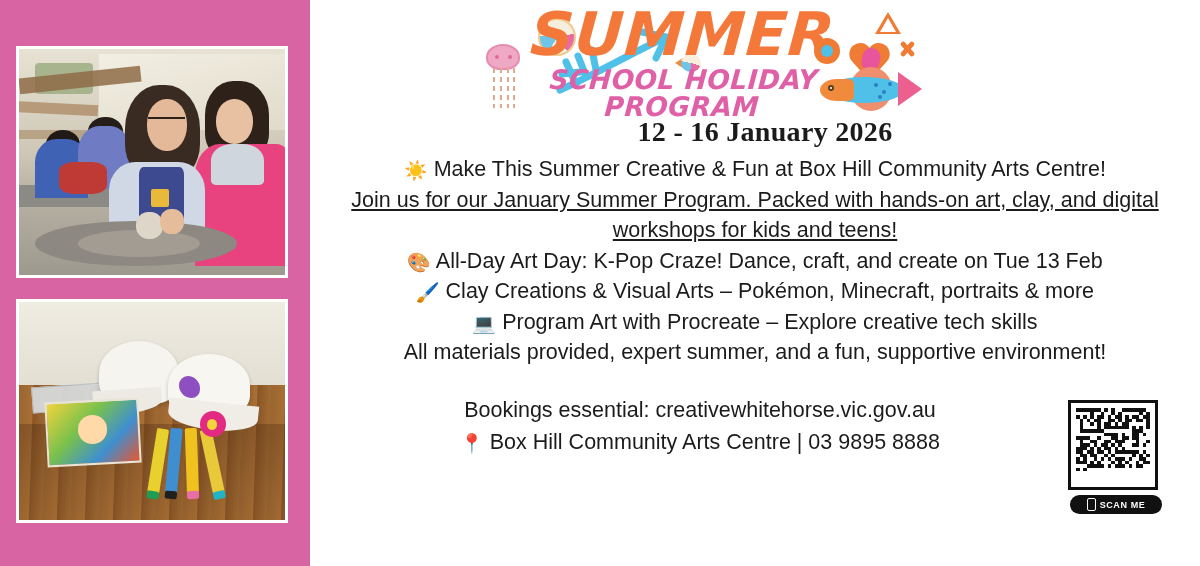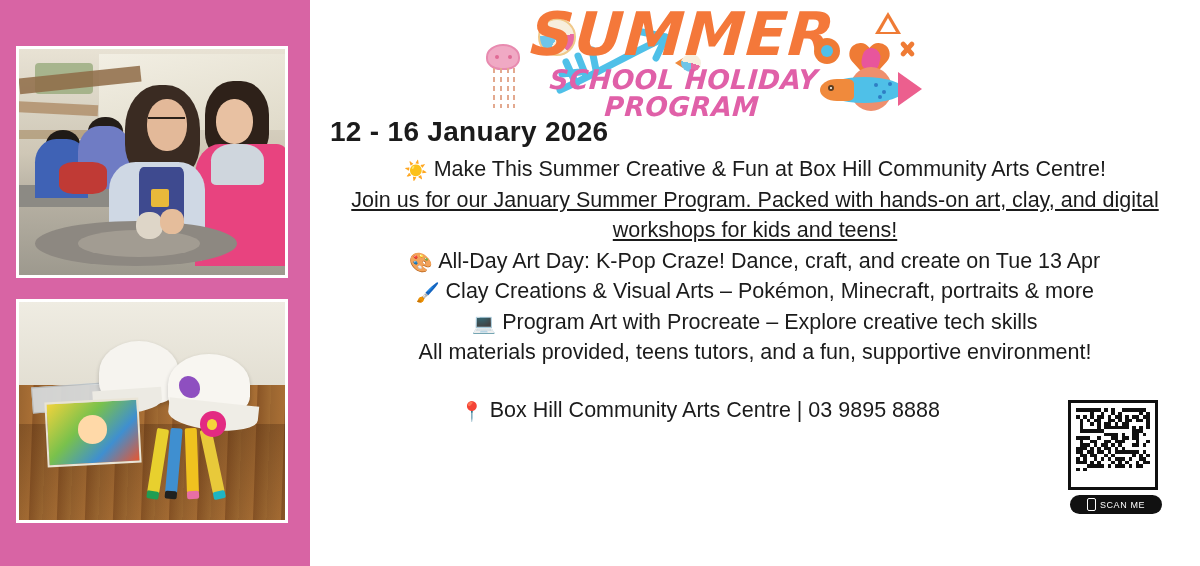--- a/index.html
+++ b/index.html
@@ -168,21 +168,21 @@
   .bigfish .body{position:absolute;left:6px;top:11px;width:80px;height:26px;border-radius:50%;background:#4fc0e8;}
   .bigfish .head{position:absolute;left:2px;top:13px;width:34px;height:22px;border-radius:50% 20% 20% 50%;background:#f08a3c;}
   .bigfish .eye{position:absolute;left:10px;top:19px;width:6px;height:6px;border-radius:50%;background:#fff;border:2px solid #5b3d22;box-sizing:border-box;}
   .bigfish .tail{position:absolute;right:0;top:6px;width:0;height:0;
      border-top:17px solid transparent;border-bottom:17px solid transparent;border-left:24px solid #ec5f8e;}
   .bigfish .dot{position:absolute;width:4px;height:4px;border-radius:50%;background:#2f7ec4;}
   .arrow svg{display:block;}
 
   
   .date-line{
-    font-family:Liberation Sans, sans-serif;
+    text-align:center;font-family:Liberation Serif, serif;
     font-weight:700;font-size:28px;color:#1b1b1b;
     letter-spacing:.3px;margin-top:-2px;margin-left:20px;
   }
   .body-text{
     text-align:center;color:#1b1b1b;
     font-family:"Liberation Sans", sans-serif;
     font-size:21.5px;line-height:1.42;
     padding:0 20px;margin-top:6px;
   }
   .body-text .ln{white-space:nowrap;}
@@ -202,21 +202,21 @@
   }
 
   
   .qr-block{position:absolute;right:36px;bottom:52px;width:96px;}
   .qr{width:90px;height:90px;background:#fff;border:3px solid #101010;box-sizing:border-box;position:relative;padding:5px;}
   .qr-grid{width:100%;height:100%;display:grid;grid-template-columns:repeat(21,1fr);grid-template-rows:repeat(21,1fr);}
   .qr-grid span{background:#111;}
   .scanme{margin:5px auto 0;width:92px;height:19px;background:#111;border-radius:10px;
      display:flex;align-items:center;justify-content:center;gap:4px;}
   .scanme .ph{width:9px;height:13px;border:1.6px solid #fff;border-radius:2px;box-sizing:border-box;}
-  .scanme .lbl{color:#fff;font-size:9px;font-weight:400;letter-spacing:.6px;font-family:"Liberation Sans",sans-serif;}
+  .scanme .lbl{color:#fff;font-size:9px;font-weight:700;letter-spacing:.6px;font-family:"Liberation Sans",sans-serif;}
 
   .sun-ic{color:#f5a623;}
 </style>
 </head>
 <body>
 
 <div class="poster">
 
   <div class="sidebar">
 
@@ -342,36 +342,39 @@
     <div class="body-text">
       <div class="ln">
         <span class="emj sun-ic">☀️</span>
         <span>Make This Summer Creative &amp; Fun at Box Hill Community Arts Centre!</span>
       </div>
       <div class="ln wrap">
         <span>Join us for our January Summer Program. Packed with hands-on art, clay, and digital workshops for kids and teens!</span>
       </div>
       <div class="ln">
         <span class="emj">🎨</span>
-        <span>All-Day Art Day: K-Pop Craze! Dance, craft, and create on Tue 13 Apr</span>
+        <span>All-Day Art Day: K-Pop Craze! Dance, craft, and create on Tue 13 Feb</span>
       </div>
       <div class="ln">
         <span class="emj">🖌️</span>
         <span>Clay Creations &amp; Visual Arts – Pokémon, Minecraft, portraits &amp; more</span>
       </div>
       <div class="ln">
         <span class="emj">💻</span>
         <span>Program Art with Procreate – Explore creative tech skills</span>
       </div>
       <div class="ln">
-        <span>All materials provided, teens tutors, and a fun, supportive environment!</span>
+        <span>All materials provided, expert summer, and a fun, supportive environment!</span>
       </div>
     </div>
 
     <div class="booking">
+      <div>
+        <span>Bookings essential: creativewhitehorse.vic.gov.au</span>
+      </div>
       <div>
         <span class="emj">📍</span>
         <span>Box Hill Community Arts Centre | 03 9895 8888</span>
       </div>
     </div>
 
     <div class="qr-block">
       <div class="qr">
         <div class="qr-grid" id="qrgrid">
             <span></span>

